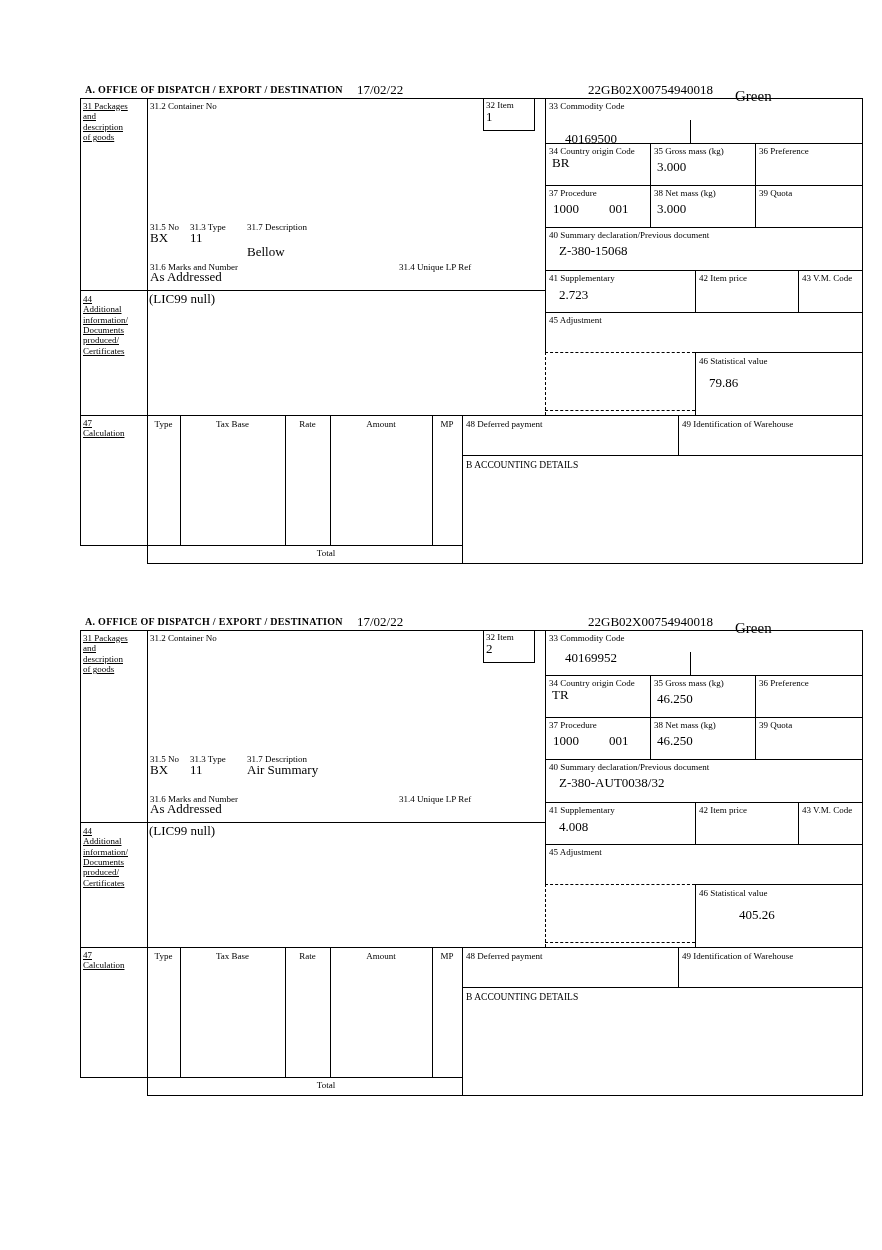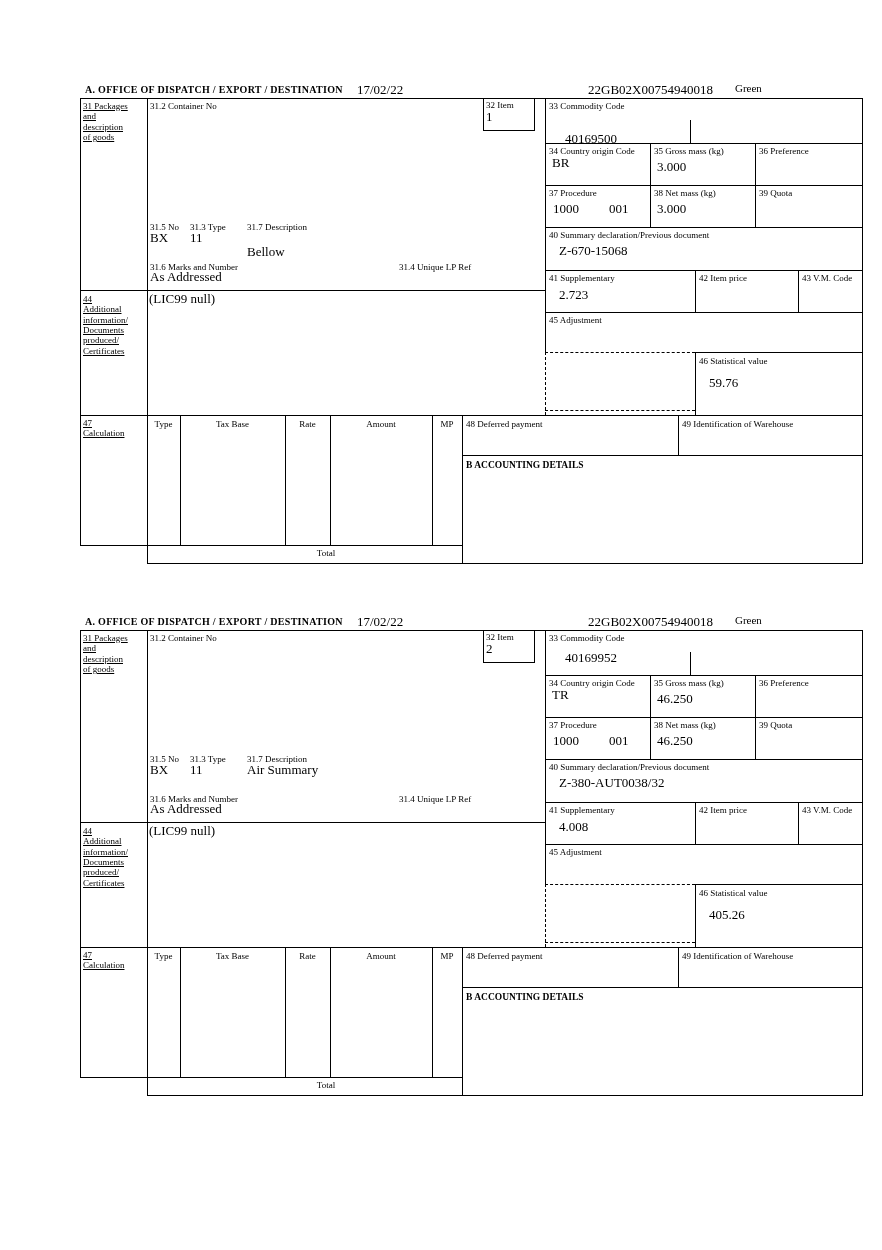--- a/index.html
+++ b/index.html
@@ -10,32 +10,32 @@
     color:#000;
   }
   #page { position:relative; width:882px; height:1250px; background:#fff; }
   .block { position:absolute; left:80px; width:783px; height:482px; }
   .b0 { top:82px; }
   .b1 { top:614px; }
   .hdr { position:absolute; left:0; top:0; width:783px; height:16px; }
   .hdr-a { position:absolute; left:5px; top:2px; font-size:10px; font-weight:bold; letter-spacing:0.3px; white-space:nowrap; }
   .hdr-date { position:absolute; left:277px; top:0; font-size:13px; white-space:nowrap; }
   .hdr-ref { position:absolute; left:508px; top:0; font-size:13px; white-space:nowrap; }
-  .hdr-route { position:absolute; left:655px; top:0; font-size:11px; white-space:nowrap; }
+  .hdr-route { position:absolute; left:655px; top:6px; font-size:15px; white-space:nowrap; }
   .tbl { position:absolute; left:0; top:16px; width:783px; height:466px; }
   .hl { position:absolute; height:0; border-top:1px solid #000; }
   .vl { position:absolute; width:0; border-left:1px solid #000; }
   .hdash { border-top:1px dashed #000; }
   .vdash { border-left:1px dashed #000; }
   .box32 { position:absolute; left:403px; top:0; width:52px; height:33px;
            border:1px solid #000; border-top:none; }
   .lb { position:absolute; font-size:9px; line-height:1.15; white-space:nowrap; }
   .wrap { white-space:pre-line;text-decoration:underline; }
   .ctr { text-align:center; }
-  .bold { font-weight:bold; }
+  .bold { font-weight:normal; }
   .vv { position:absolute; font-size:13px; line-height:1.1; white-space:nowrap; }
 </style>
 </head>
 <body>
 
 <div id="page">
   <section class="block b0">
 
     <div class="hdr">
       <span class="hdr-a">A.  OFFICE OF DISPATCH / EXPORT / DESTINATION</span>
@@ -124,25 +124,25 @@
       <span class="vv" style="left:406px;top:12px">1</span>
       <span class="vv" style="left:485px;top:34px">40169500</span>
       <span class="vv" style="left:472px;top:58px">BR</span>
       <span class="vv" style="left:577px;top:62px">3.000</span>
       <span class="vv" style="left:473px;top:104px">1000</span>
       <span class="vv" style="left:529px;top:104px">001</span>
       <span class="vv" style="left:577px;top:104px">3.000</span>
       <span class="vv" style="left:70px;top:133px">BX</span>
       <span class="vv" style="left:110px;top:133px">11</span>
       <span class="vv" style="left:167px;top:147px">Bellow</span>
-      <span class="vv" style="left:479px;top:146px">Z-670-15068</span>
+      <span class="vv" style="left:479px;top:146px">Z-380-15068</span>
       <span class="vv" style="left:70px;top:172px">As Addressed</span>
       <span class="vv" style="left:479px;top:190px">2.723</span>
       <span class="vv" style="left:69px;top:194px">(LIC99 null)</span>
-      <span class="vv" style="left:629px;top:278px">59.76</span>
+      <span class="vv" style="left:629px;top:278px">79.86</span>
 
     </div>
   </section>
 
   <section class="block b1">
 
     <div class="hdr">
       <span class="hdr-a">A.  OFFICE OF DISPATCH / EXPORT / DESTINATION</span>
       <span class="hdr-date">17/02/22</span>
       <span class="hdr-ref">22GB02X00754940018</span>
@@ -233,17 +233,17 @@
       <span class="vv" style="left:473px;top:104px">1000</span>
       <span class="vv" style="left:529px;top:104px">001</span>
       <span class="vv" style="left:577px;top:104px">46.250</span>
       <span class="vv" style="left:70px;top:133px">BX</span>
       <span class="vv" style="left:110px;top:133px">11</span>
       <span class="vv" style="left:167px;top:133px">Air Summary</span>
       <span class="vv" style="left:479px;top:146px">Z-380-AUT0038/32</span>
       <span class="vv" style="left:70px;top:172px">As Addressed</span>
       <span class="vv" style="left:479px;top:190px">4.008</span>
       <span class="vv" style="left:69px;top:194px">(LIC99 null)</span>
-      <span class="vv" style="left:629px;top:278px">405.26</span>
+      <span class="vv" style="left:659px;top:278px">405.26</span>
 
     </div>
   </section>
 </div>
 
 </body></html>

